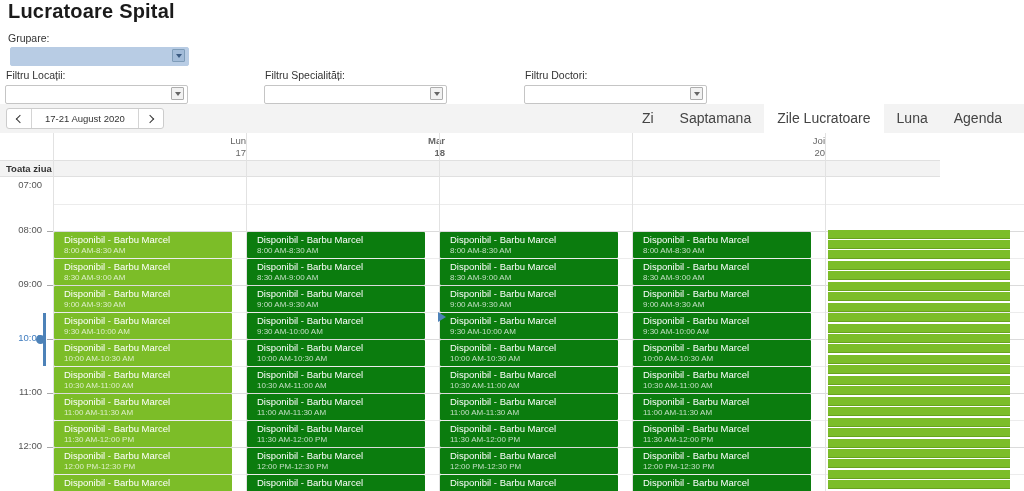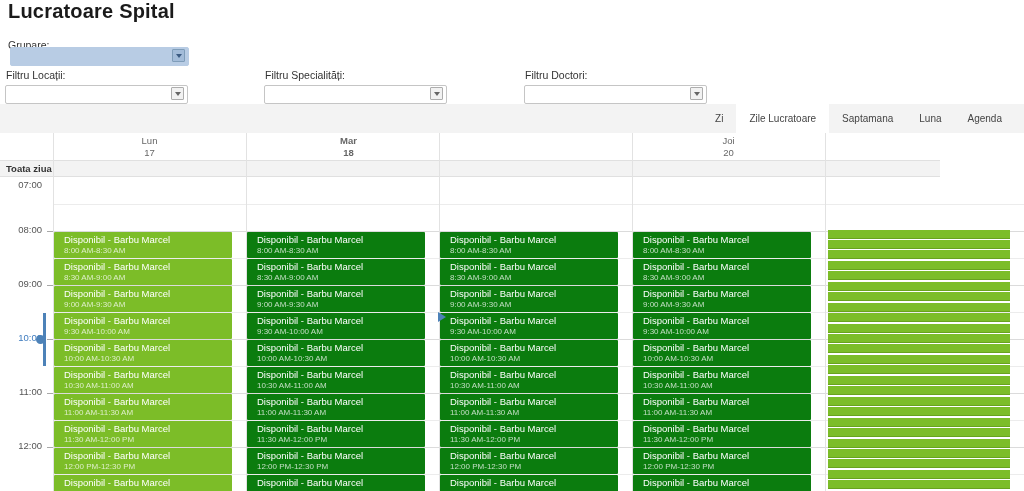--- a/index.html
+++ b/index.html
@@ -19,25 +19,25 @@
   .dd-grupare .caret { border-top-color:#3a5a82; }
 
   .toolbar { position:absolute; left:0; top:104px; width:1024px; height:29px; background:#f3f3f3; }
   .datenav { position:absolute; left:6px; top:4px; height:21px; display:flex; align-items:stretch; background:#fff; border:1px solid #cccccc; border-radius:3px; overflow:hidden; }
   .nav-btn { width:24px; display:flex; align-items:center; justify-content:center; cursor:pointer; }
   .chev { width:6px; height:6px; border-left:1.6px solid #333; border-bottom:1.6px solid #333; }
   .chev-left { transform:rotate(45deg); margin-left:2px; }
   .chev-right { transform:rotate(225deg); margin-right:2px; }
   .nav-date { padding:0 13px; font-size:9.5px; color:#333; border-left:1px solid #d4d4d4; border-right:1px solid #d4d4d4; display:flex; align-items:center; cursor:pointer; }
   .tabs { position:absolute; right:9px; top:0; height:29px; display:flex; }
-  .tab { padding:0 13px; line-height:29px; font-size:10px; color:#444; cursor:pointer; white-space:nowrap; }
+  .tab { padding:0 13px; line-height:29px; font-size:14px; color:#444; cursor:pointer; white-space:nowrap; }
   .tab.active { background:#ffffff; }
 
   .dayheader { position:absolute; left:0; top:133px; width:1024px; height:27px; }
-  .day-cell { position:absolute; top:0; height:27px; text-align:center; font-size:9.5px; color:#666; line-height:12px; padding-top:2px; cursor:pointer; }
+  .day-cell { position:absolute; top:0; height:27px; text-align:right; font-size:9.5px; color:#666; line-height:12px; padding-top:2px; cursor:pointer; }
   .day-cell.active { color:#3f7cbf; }
   .day-cell.active .day-underline { position:absolute; left:0; right:0; bottom:0; height:2px; background:#3f7cbf; }
 
   .alldayrow { position:absolute; left:0; top:160px; width:940px; height:17px; background:#f3f3f3; border-top:1px solid #e0e0e0; border-bottom:1px solid #e0e0e0; }
   .allday-label { position:absolute; left:6px; top:2px; font-size:9.5px; font-weight:bold; color:#333; }
 
   .gridline { position:absolute; left:53px; width:971px; height:1px; }
   .hour-line { background:#dbdbdb; }
   .half-line { background:#ececec; }
   .vline { position:absolute; top:133px; width:1px; height:358px; background:#e2e2e2; }
@@ -54,21 +54,21 @@
   .now-dot { position:absolute; left:36px; top:335px; width:9px; height:9px; border-radius:50%; background:#4d82b8; }
   .now-arrow { position:absolute; left:438px; top:312px; width:0; height:0; border-top:5px solid transparent; border-bottom:5px solid transparent; border-left:8px solid #4d82b8; }
 </style>
 </head>
 <body>
 
 <div class="page">
 
   <div class="app-title">Lucratoare Spital</div>
 
-  <div class="field-label" style="left:8px; top:39px;">Grupare:</div>
+  <div class="field-label" style="left:8px; top:32px;">Grupare:</div>
   <div class="dd dd-grupare" style="left:10px; top:46px; width:179px;">
     <input type="text" readonly="" value="" style="">
     <div class="dd-btn">
         <span class="caret"></span>
       </div>
   </div>
 
   <div class="field-label" style="left:6px; top:69px;">Filtru Locații:</div>
   <div class="dd" style="left:5px; top:84px; width:183px;">
     <input type="text" readonly="" value="" style="">
@@ -87,24 +87,33 @@
 
   <div class="field-label" style="left:525px; top:69px;">Filtru Doctori:</div>
   <div class="dd" style="left:524px; top:84px; width:183px;">
     <input type="text" readonly="" value="" style="">
     <div class="dd-btn">
         <span class="caret"></span>
       </div>
   </div>
 
   <div class="toolbar">
+    <div class="datenav">
+      <div class="nav-btn">
+          <span class="chev chev-left"></span>
+        </div>
+      <div class="nav-date">17-21 August 2020</div>
+      <div class="nav-btn">
+          <span class="chev chev-right"></span>
+        </div>
+    </div>
     <div class="tabs" id="tabs">
         <div class="tab">Zi</div>
+        <div class="tab">Saptamana</div>
         <div class="tab active">Zile Lucratoare</div>
-        <div class="tab">Saptamana</div>
         <div class="tab">Luna</div>
         <div class="tab">Agenda</div>
       </div>
   </div>
 
   <div class="dayheader" id="dayheader">
       <div class="day-cell" style="left: 53px; width: 193px;">
         <div>Lun</div>
         <div>17</div>
       </div>

